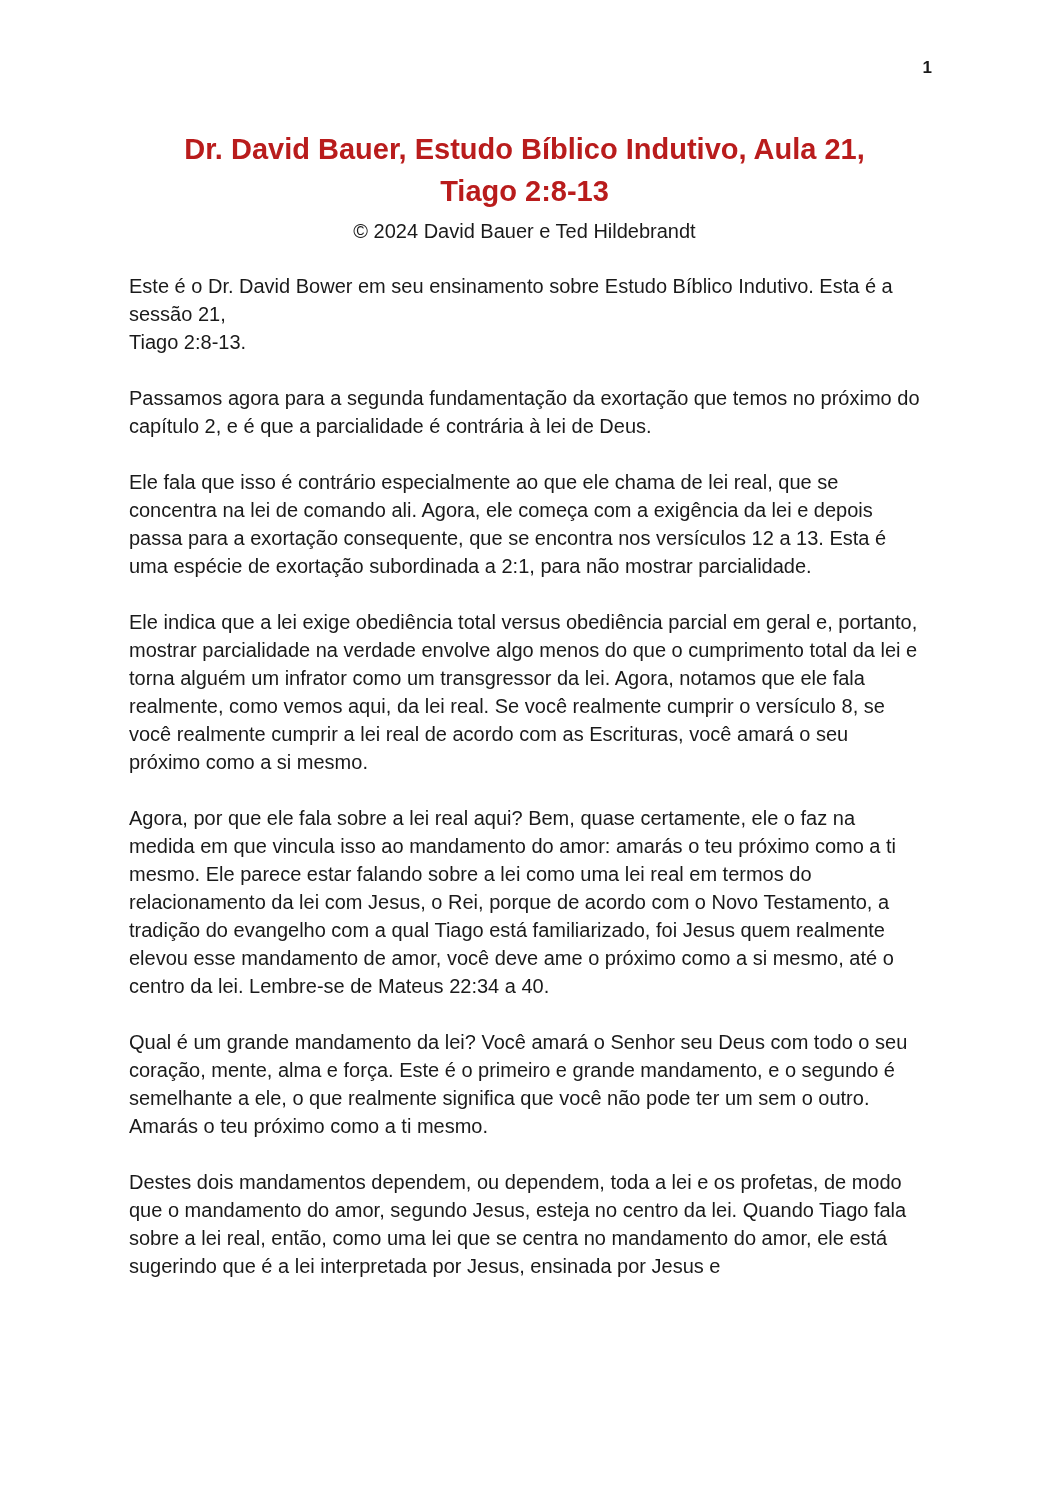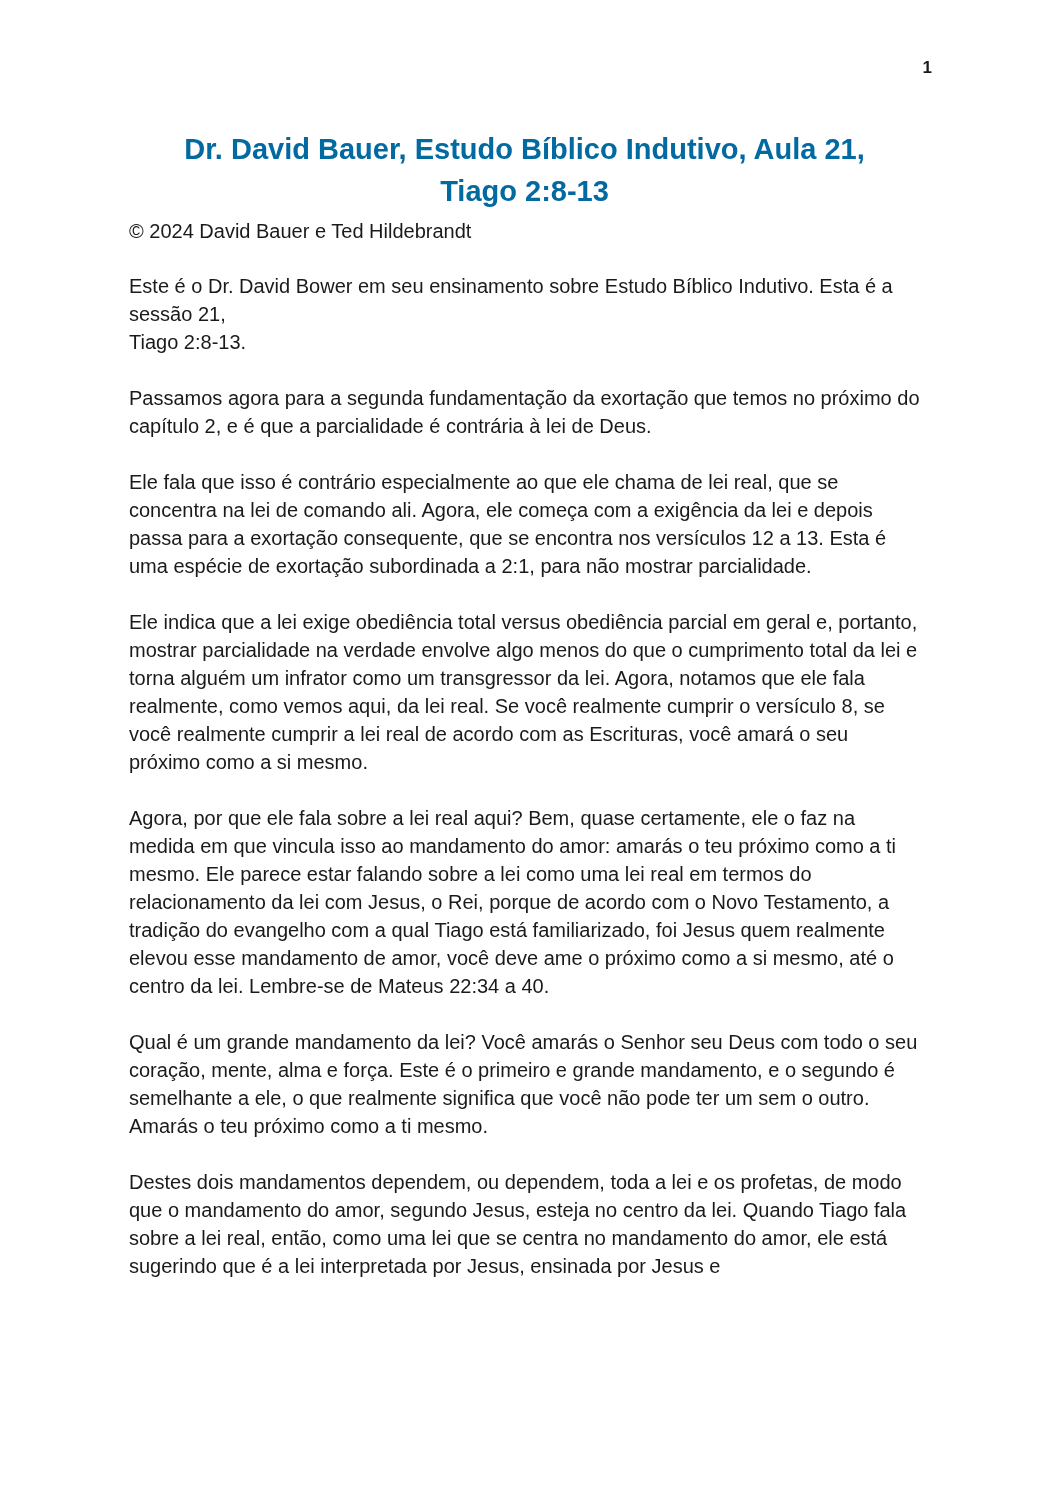--- a/index.html
+++ b/index.html
@@ -28,25 +28,25 @@
   .content {
     padding: 128px 138px 0 129px;
   }
   .doc-title {
     margin: 0;
     text-align: center;
     font-size: 29px;
     font-weight: bold;
     line-height: 42px;
     white-space: pre-line;
-    color: #0369a1;
+    color: #b91c1c;
   }
   .copyright {
     margin: 6px 0 0 0;
-    text-align: left;
+    text-align: center;
     font-size: 20px;
     line-height: 26px;
   }
   .body-text {
     margin-top: 28px;
     font-size: 20px;
     line-height: 28px;
   }
   .body-text p {
     margin: 0 0 28px 0;
@@ -65,17 +65,17 @@
 
     <p class="copyright">© 2024 David Bauer e Ted Hildebrandt</p>
 
     <div class="body-text">
       <p>Este é o Dr. David Bower em seu ensinamento sobre Estudo Bíblico Indutivo. Esta é a sessão 21,
 Tiago 2:8-13.</p>
       <p>Passamos agora para a segunda fundamentação da exortação que temos no próximo do capítulo 2, e é que a parcialidade é contrária à lei de Deus.</p>
       <p>Ele fala que isso é contrário especialmente ao que ele chama de lei real, que se concentra na lei de comando ali. Agora, ele começa com a exigência da lei e depois passa para a exortação consequente, que se encontra nos versículos 12 a 13. Esta é uma espécie de exortação subordinada a 2:1, para não mostrar parcialidade.</p>
       <p>Ele indica que a lei exige obediência total versus obediência parcial em geral e, portanto, mostrar parcialidade na verdade envolve algo menos do que o cumprimento total da lei e torna alguém um infrator como um transgressor da lei. Agora, notamos que ele fala realmente, como vemos aqui, da lei real. Se você realmente cumprir o versículo 8, se você realmente cumprir a lei real de acordo com as Escrituras, você amará o seu próximo como a si mesmo.</p>
       <p>Agora, por que ele fala sobre a lei real aqui? Bem, quase certamente, ele o faz na medida em que vincula isso ao mandamento do amor: amarás o teu próximo como a ti mesmo. Ele parece estar falando sobre a lei como uma lei real em termos do relacionamento da lei com Jesus, o Rei, porque de acordo com o Novo Testamento, a tradição do evangelho com a qual Tiago está familiarizado, foi Jesus quem realmente elevou esse mandamento de amor, você deve ame o próximo como a si mesmo, até o centro da lei. Lembre-se de Mateus 22:34 a 40.</p>
-      <p>Qual é um grande mandamento da lei? Você amarás o Senhor seu Deus com todo o seu coração, mente, alma e força. Este é o primeiro e grande mandamento, e o segundo é semelhante a ele, o que realmente significa que você não pode ter um sem o outro. Amarás o teu próximo como a ti mesmo.</p>
+      <p>Qual é um grande mandamento da lei? Você amará o Senhor seu Deus com todo o seu coração, mente, alma e força. Este é o primeiro e grande mandamento, e o segundo é semelhante a ele, o que realmente significa que você não pode ter um sem o outro. Amarás o teu próximo como a ti mesmo.</p>
       <p>Destes dois mandamentos dependem, ou dependem, toda a lei e os profetas, de modo que o mandamento do amor, segundo Jesus, esteja no centro da lei. Quando Tiago fala sobre a lei real, então, como uma lei que se centra no mandamento do amor, ele está sugerindo que é a lei interpretada por Jesus, ensinada por Jesus e</p>
     </div>
   </div>
 </div>
 
 </body></html>

